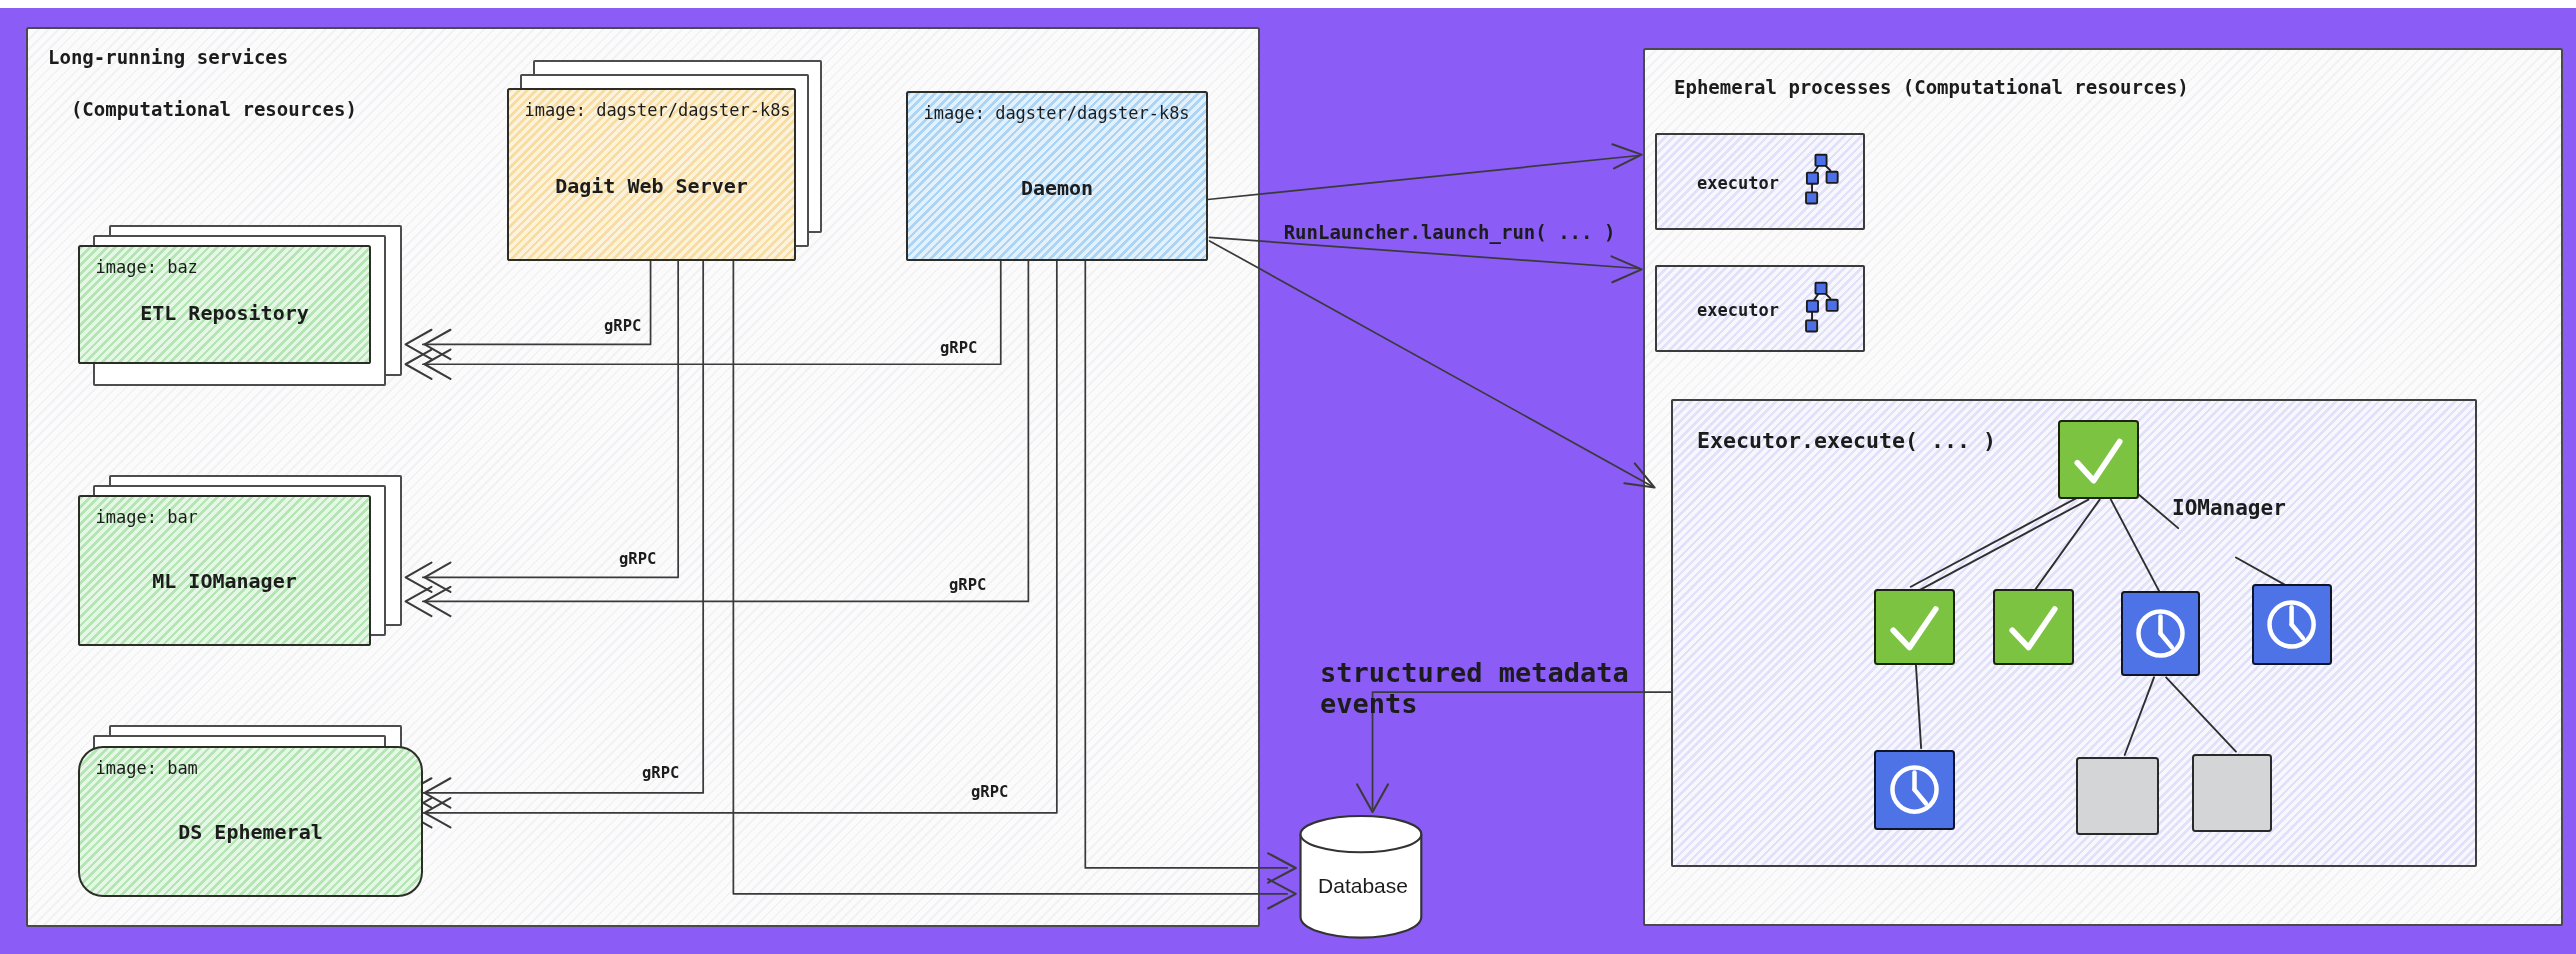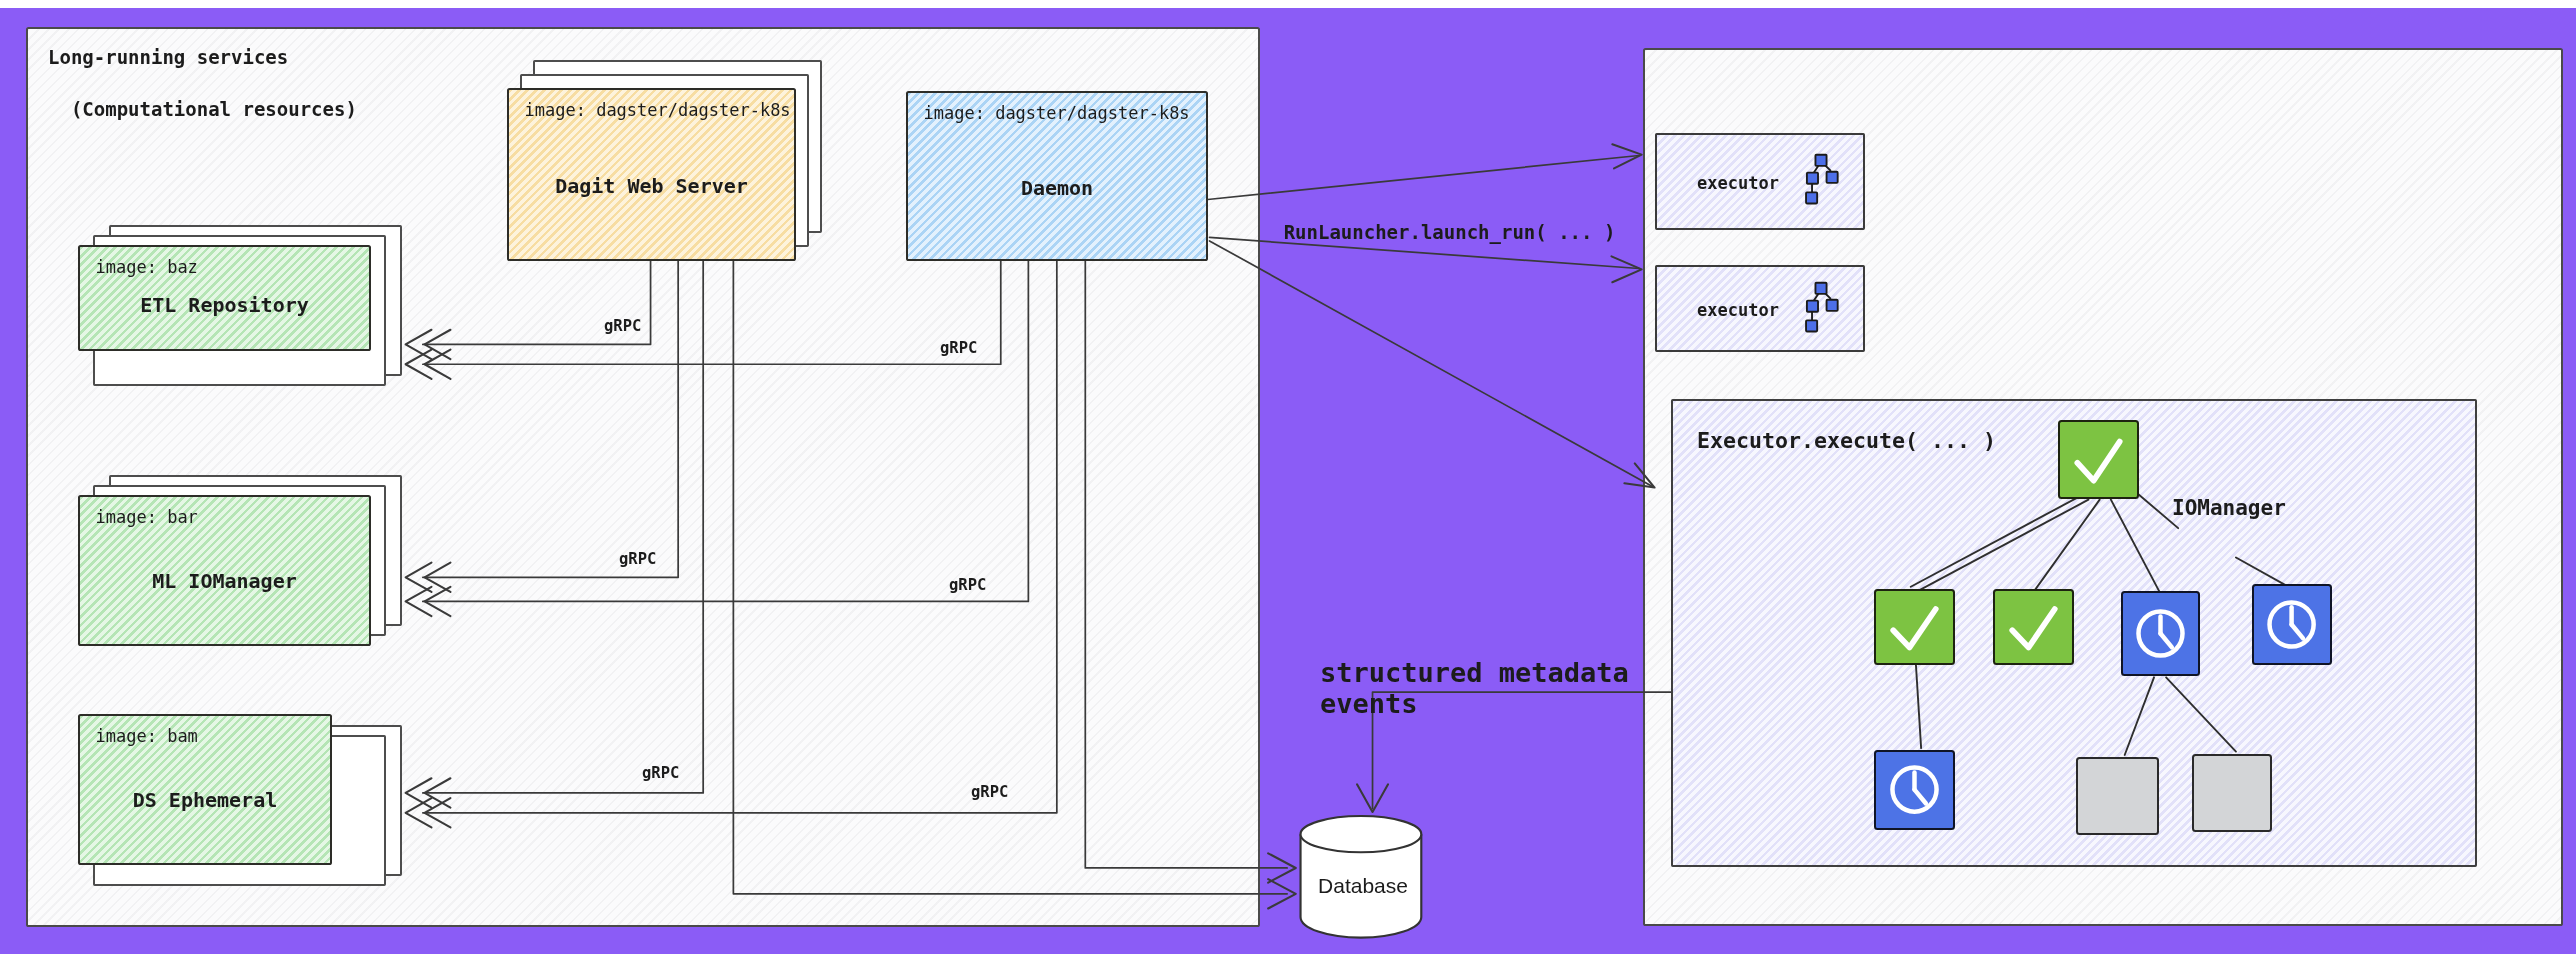--- a/index.html
+++ b/index.html
@@ -53,20 +53,21 @@
 <body>
 
 <div id="stage">
 
   <div class="panel" style="left:26px;top:19px;width:1234px;height:900px;"></div>
   <div class="panel" style="left:1643px;top:40px;width:920px;height:878px;"></div>
 
   <div class="panel-title" style="left:48px;top:36px;"><span>Long-running services</span><br>
   <span>(Computational resources)</span></div>
 
+  <div class="panel-title" style="left:1674px;top:66px;">Ephemeral processes (Computational resources)</div>
 
   <svg id="wires" class="overlay" viewBox="0 0 2986 1106">
     <g stroke="#3a3a3a" stroke-width="2" fill="none" stroke-linejoin="round" stroke-linecap="round">
 
       <path d="M754,292 L754,390 L490,390"></path>
       <path d="M786,292 L786,660 L490,660"></path>
       <path d="M815,292 L815,910 L490,910"></path>
       <path d="M850,292 L850,1027 L1492,1027"></path>
 
       <path d="M1160,293 L1160,413 L490,413"></path>
@@ -111,35 +112,35 @@
     <div class="box-title">Dagit Web Server</div>
   </div>
 
   <div class="box fill-blue" style="left:906px;top:83px;width:302px;height:170px;">
     <div class="img-label">image: dagster/dagster-k8s</div>
     <div class="box-title">Daemon</div>
   </div>
 
   <div class="page" style="left:109px;top:217px;width:293px;height:151px;"></div>
   <div class="page" style="left:93px;top:227px;width:293px;height:151px;"></div>
-  <div class="box fill-green" style="left:78px;top:237px;width:293px;height:106px;">
+  <div class="box fill-green" style="left:78px;top:237px;width:293px;height:119px;">
     <div class="img-label">image: baz</div>
     <div class="box-title">ETL Repository</div>
   </div>
 
   <div class="page" style="left:109px;top:467px;width:293px;height:151px;"></div>
   <div class="page" style="left:93px;top:477px;width:293px;height:151px;"></div>
   <div class="box fill-green" style="left:78px;top:487px;width:293px;height:151px;">
     <div class="img-label">image: bar</div>
     <div class="box-title">ML IOManager</div>
   </div>
 
   <div class="page" style="left:109px;top:717px;width:293px;height:151px;"></div>
   <div class="page" style="left:93px;top:727px;width:293px;height:151px;"></div>
-  <div class="box fill-green" style="left:78px;top:706px;width:254px;height:151px;">
+  <div class="box fill-green" style="left:78px;top:738px;width:345px;height:151px;border-radius:25px;">
     <div class="img-label">image: bam</div>
     <div class="box-title">DS Ephemeral</div>
   </div>
 
   <div class="wire-label" style="left:604px;top:309px;">gRPC</div>
   <div class="wire-label" style="left:940px;top:331px;">gRPC</div>
   <div class="wire-label" style="left:619px;top:542px;">gRPC</div>
   <div class="wire-label" style="left:949px;top:568px;">gRPC</div>
   <div class="wire-label" style="left:642px;top:756px;">gRPC</div>
   <div class="wire-label" style="left:971px;top:775px;">gRPC</div>

